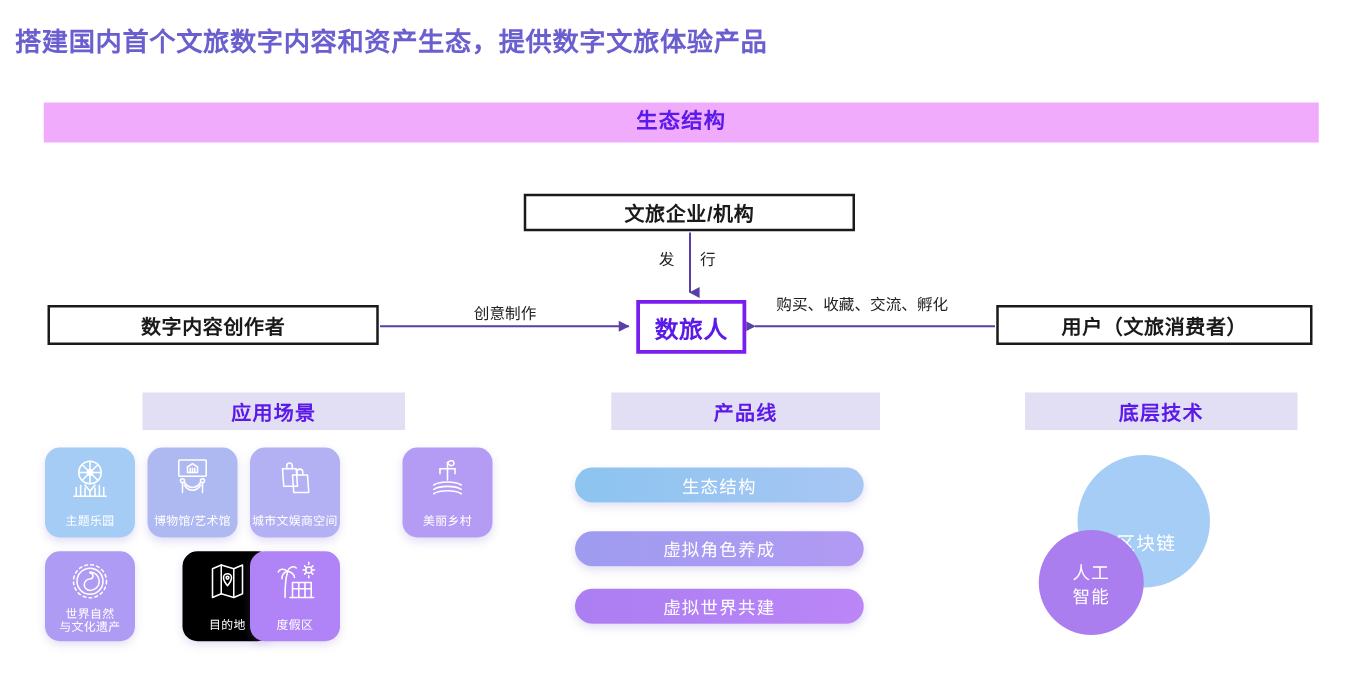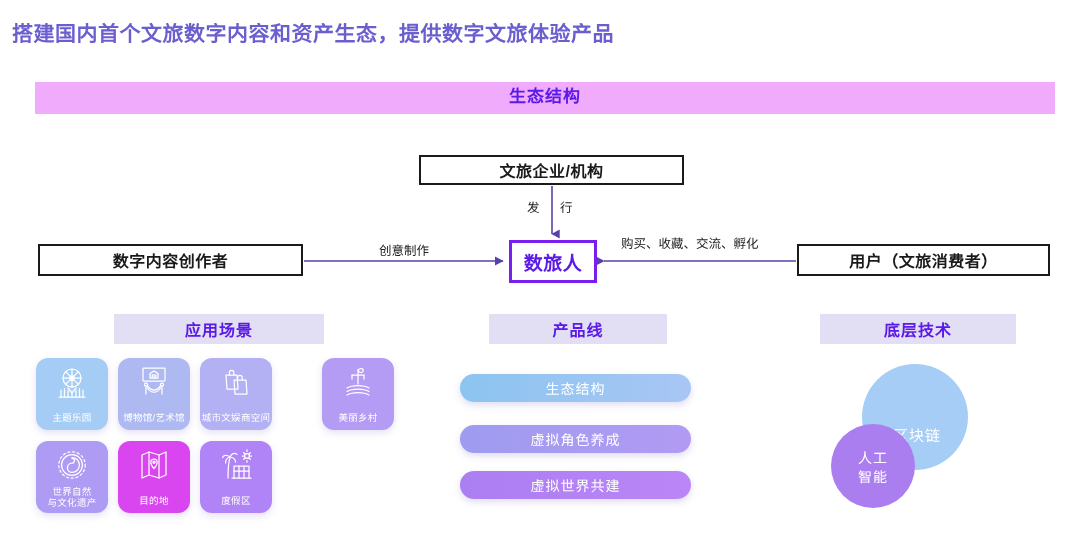--- a/index.html
+++ b/index.html
@@ -115,22 +115,22 @@
     justify-content: center;
     margin-left: 21px;
   }
   .col-header span {
     font-size: 16px;
     font-weight: bold;
     color: #5b1ae8;
     letter-spacing: 1px;
   }
   #hdr-scenarios { left: 93px;  top: 314px; width: 210px; }
-  #hdr-products  { left: 468px; top: 314px; width: 178px; }
-  #hdr-tech      { left: 799px; top: 314px; width: 196px; }
+  #hdr-products  { left: 468px; top: 314px; width: 215px; }
+  #hdr-tech      { left: 799px; top: 314px; width: 218px; }
 
   
   #tile-grid {
     position: absolute;
     left: 36px;
     top: 358px;
     display: grid;
     grid-template-columns: repeat(4, 72px);
     grid-template-rows: repeat(2, 72px);
     column-gap: 10px;
@@ -341,21 +341,21 @@
       <circle cx="17" cy="16" r="13.2" stroke-dasharray="2.2 2.6"></circle>
       <circle cx="17" cy="16" r="10.4"></circle>
       <path d="M17 8.6 a7.4 7.4 0 0 1 0 14.8 a4.6 4.6 0 0 1 0 -9.2 a2.4 2.4 0 0 0 0 -4.8 Z"></path>
     </g>
         </svg></span>
       <div class="tile-label two-line">
         <div>世界自然</div>
         <div>与文化遗产</div>
       </div>
     </div>
-    <div class="tile" style="background: #d946ef;">
+    <div class="tile" style="background: #000000; margin-left: 28px;">
       <span class="tile-icon"><svg viewBox="0 0 34 32">
           <g fill="none" stroke="#ffffff" stroke-width="1.25" stroke-linecap="round" stroke-linejoin="round">
       <path d="M5 6 L12 3 L22 6 L29 3 V26 L22 29 L12 26 L5 29 Z"></path>
       <path d="M12 3 V26 M22 6 V29"></path>
       <path d="M17 10 a3.2 3.2 0 0 1 3.2 3.2 c0 2.6 -3.2 6.4 -3.2 6.4 s-3.2 -3.8 -3.2 -6.4 A3.2 3.2 0 0 1 17 10Z"></path>
       <circle cx="17" cy="13.2" r="1.1"></circle>
     </g>
         </svg></span>
       <div class="tile-label">
         <div>目的地</div>

